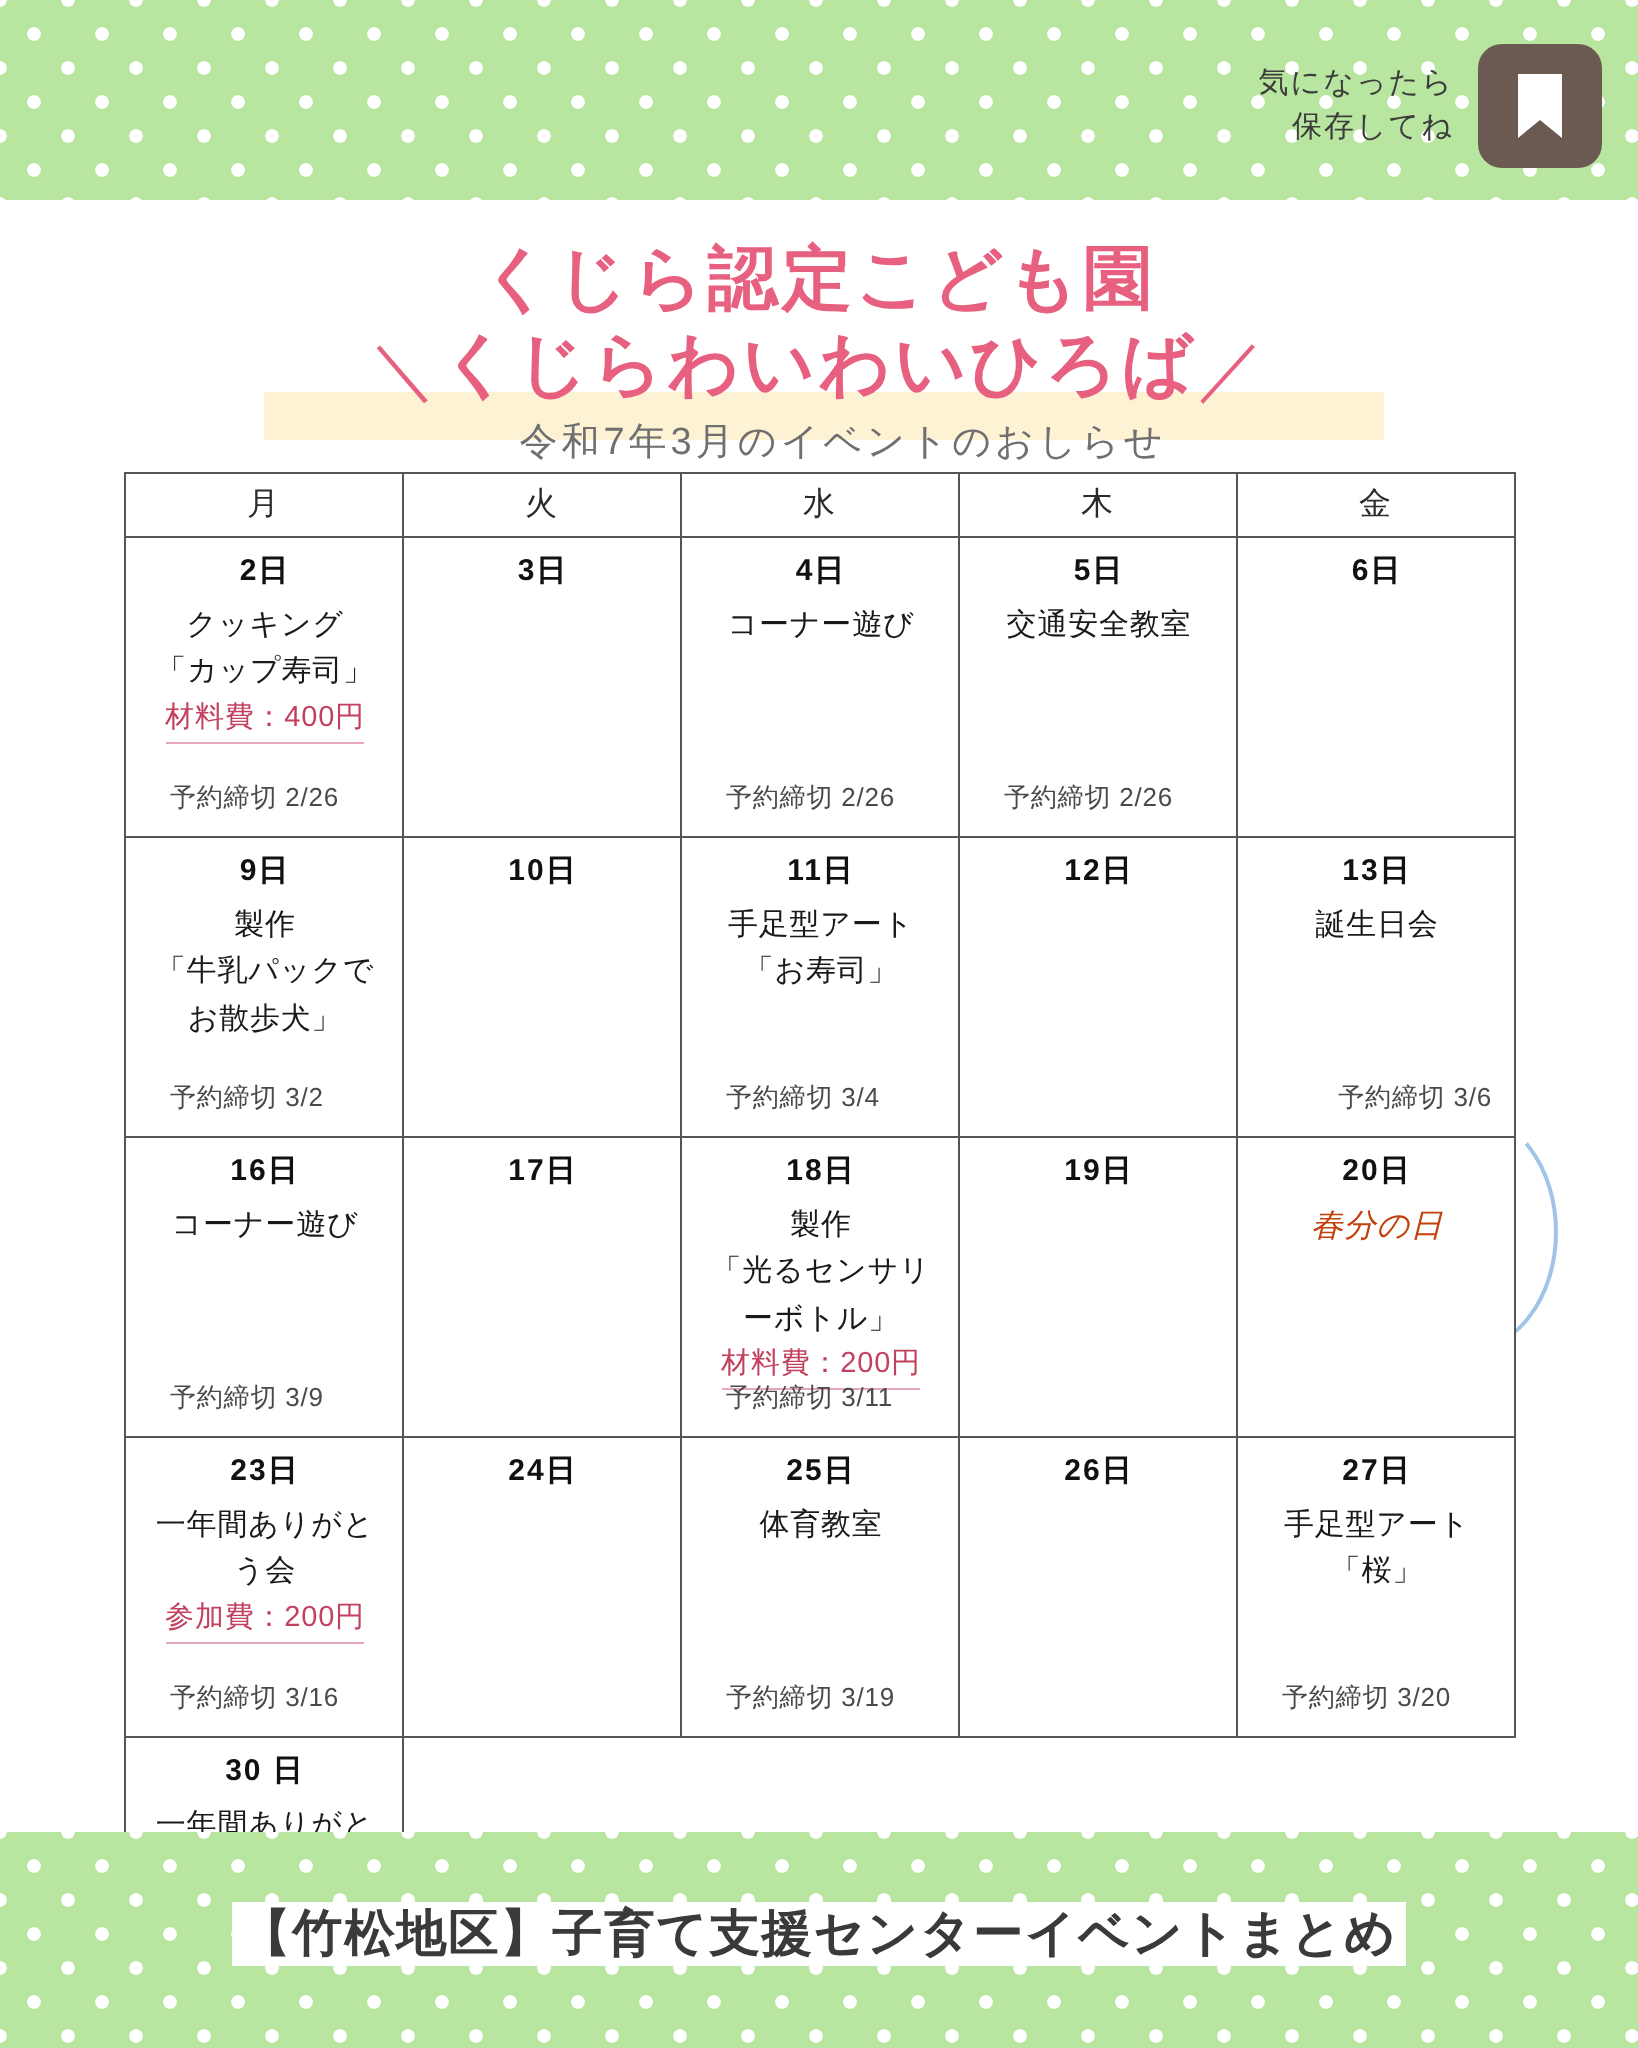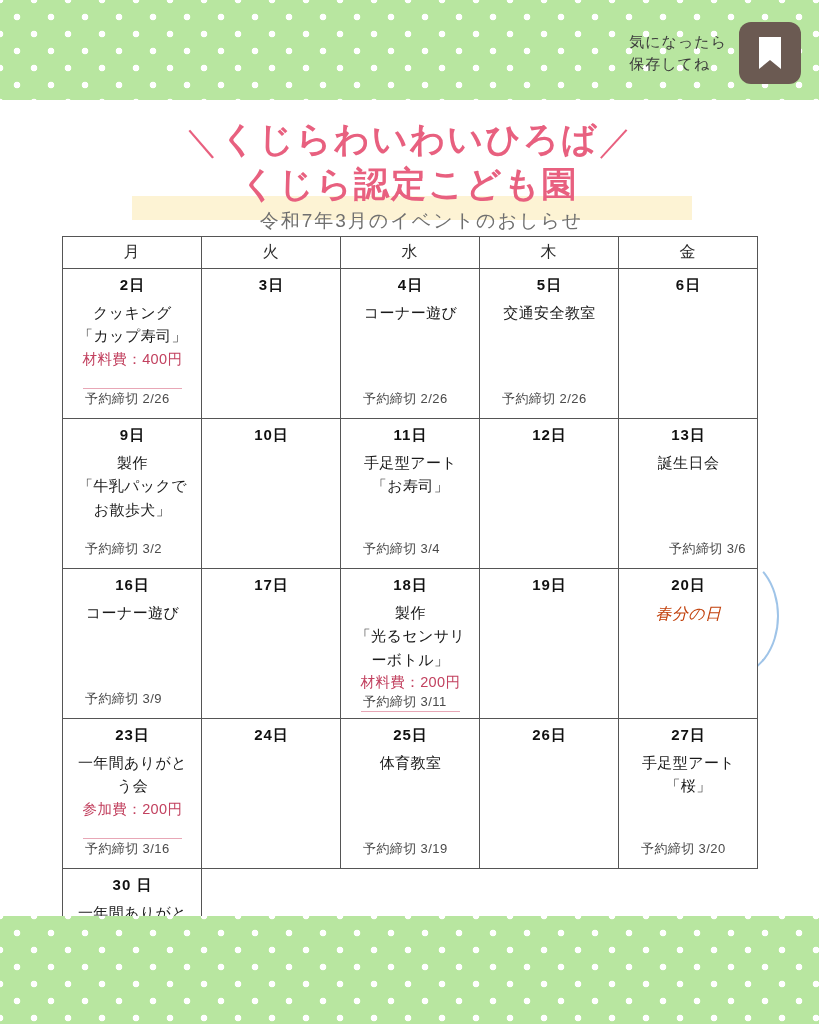--- a/index.html
+++ b/index.html
@@ -31,20 +31,21 @@
   #band-top { top: 0; height: 100px; }
   #band-bottom { top: 916px; height: 108px; }
 
   
   #save-badge {
     position: absolute;
     top: 22px; right: 18px;
     display: flex; align-items: center; gap: 12px;
   }
   #save-badge .save-text {
+    text-align: right;
     color: #3c3c3c;
     font-size: 15px;
     line-height: 1.45;
     letter-spacing: 1px;
     white-space: pre-line;
     font-family: "Liberation Sans", sans-serif;
   }
   #save-badge .bookmark-box {
     width: 62px; height: 62px;
     border-radius: 12px;
@@ -137,21 +138,21 @@
     line-height: 1.55;
     letter-spacing: 0.4px;
   }
   .fee {
     font-size: 14.5px;
     color: #c2415f;
     line-height: 1.6;
     letter-spacing: 0.4px;
     border-bottom: 1px solid #e8a7b6;
     display: inline-block;
-    padding-bottom: 17px;
+    padding-bottom: 0;
   }
   .holiday {
     font-size: 16px;
     color: #c2410c;
     letter-spacing: 0.4px;
     line-height: 1.6;
     font-style: italic;
   }
   .deadline {
     position: absolute;
@@ -206,24 +207,24 @@
       <svg width="26" height="34" viewBox="0 0 26 34" aria-hidden="true">
         <path d="M2 1 H24 V33 L13 24 L2 33 Z" fill="#ffffff"></path>
       </svg>
     </div>
   </div>
 
   <div id="arc"></div>
 
   <div id="title-area">
     <div id="title-hl"></div>
+    <div class="title-line" id="title-2">くじら認定こども園</div>
     <div class="title-line" id="title-1">
       <span class="slash">＼</span><span>くじらわいわいひろば</span><span class="slash">／</span>
     </div>
-    <div class="title-line" id="title-2">くじら認定こども園</div>
     <div id="subtitle">令和7年3月のイベントのおしらせ</div>
   </div>
 
   <table id="calendar">
     <thead>
       <tr>
         <th>月</th>
         <th>火</th>
         <th>水</th>
         <th>木</th>
@@ -361,14 +362,17 @@
           <td class="no-border-cell"></td>
           <td class="no-border-cell"></td>
           <td class="no-border-cell"></td>
           <td class="no-border-cell"></td>
         </tr>
       </tbody>
   </table>
 
   <div id="band-bottom" class="band"></div>
 
+  <div id="bottom-caption">
+    <span class="hl">【竹松地区】子育て支援センターイベントまとめ</span>
+  </div>
 
 </div>
 
 </body></html>

